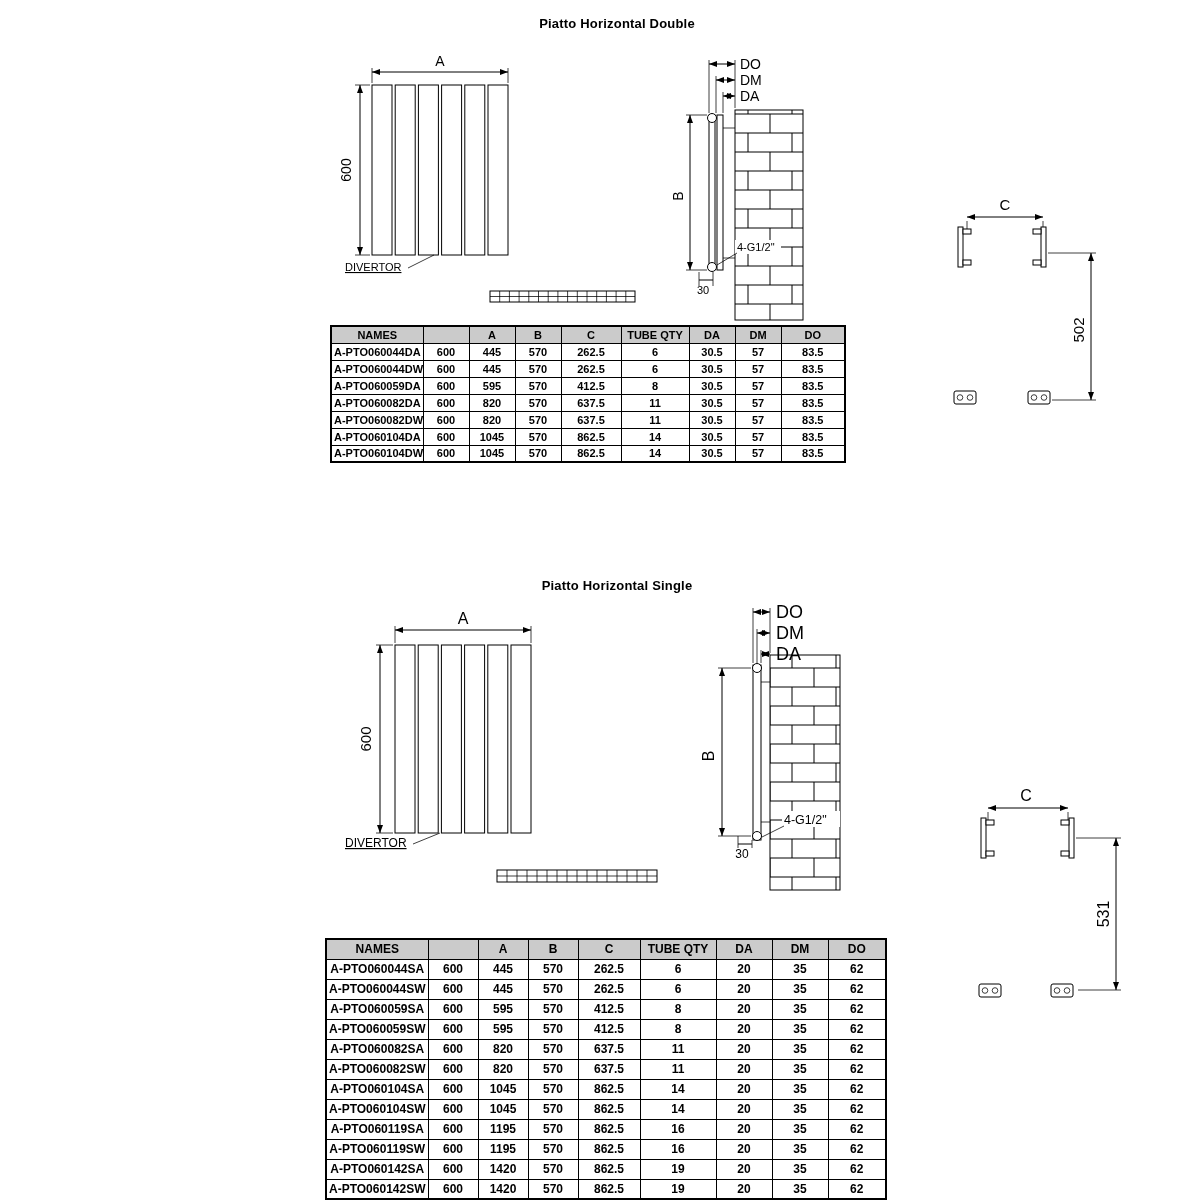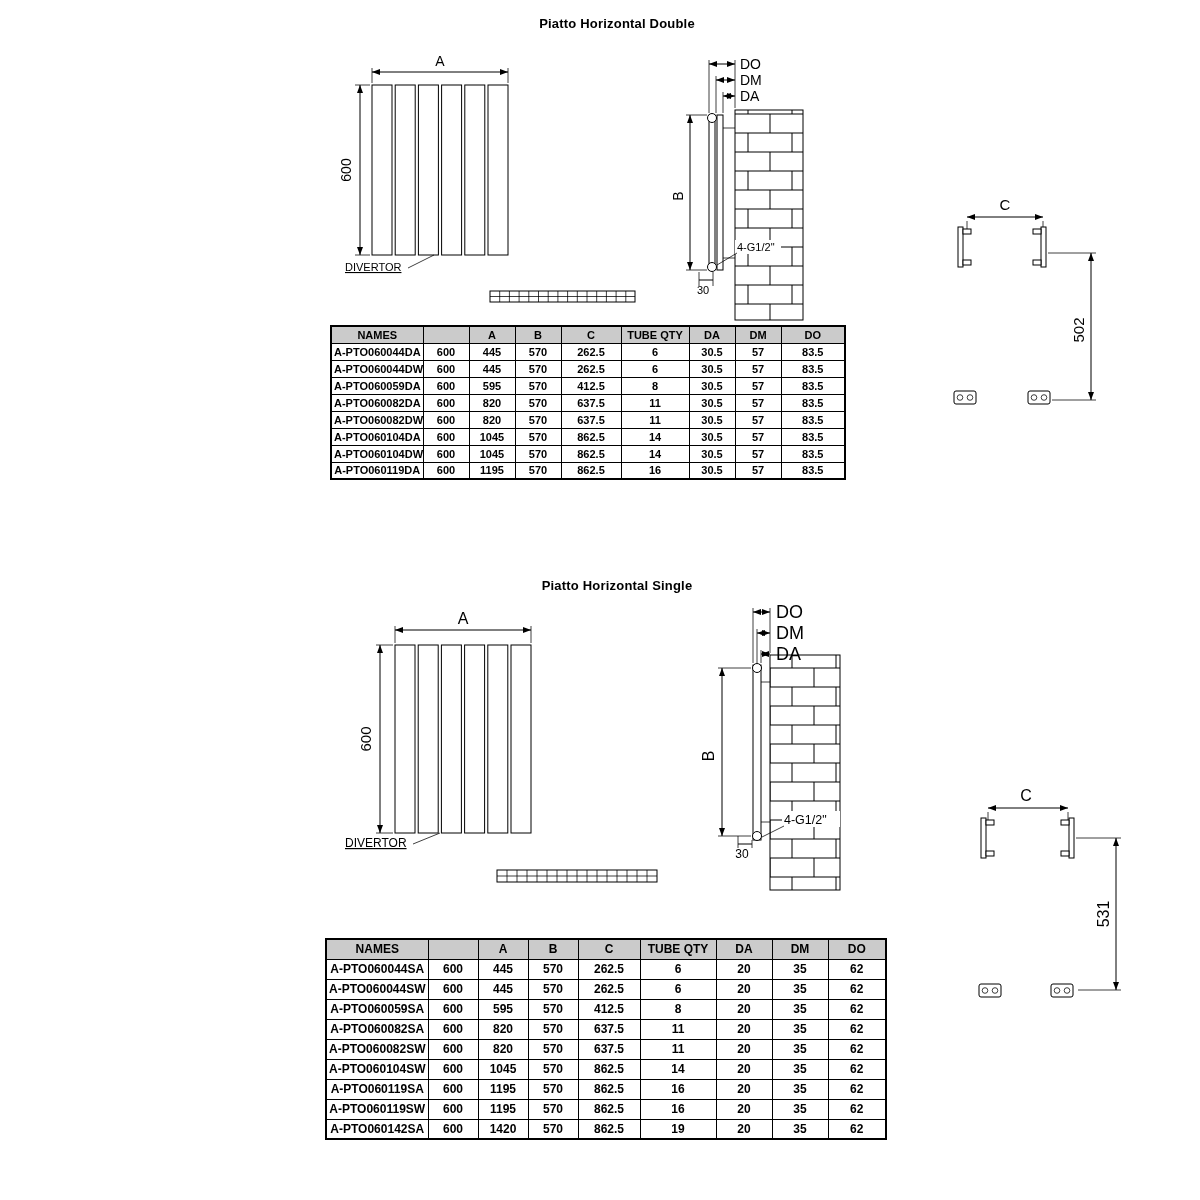--- a/index.html
+++ b/index.html
@@ -256,31 +256,20 @@
     <td>A-PTO060104DW</td>
     <td>600</td>
     <td>1045</td>
     <td>570</td>
     <td>862.5</td>
     <td>14</td>
     <td>30.5</td>
     <td>57</td>
     <td>83.5</td>
   </tr>
-        <tr>
-    <td>A-PTO060119DA</td>
-    <td>600</td>
-    <td>1195</td>
-    <td>570</td>
-    <td>862.5</td>
-    <td>16</td>
-    <td>30.5</td>
-    <td>57</td>
-    <td>83.5</td>
-  </tr>
       </tbody>
   </table>
 
   <h1 class="sec-title" id="title-single">Piatto Horizontal Single</h1>
 
   <svg class="drawing" id="svg-single" width="1200" height="430" viewBox="0 0 1200 430">
 
     <g>
       <g>
         <rect class="fillw" x="395" y="53" width="20" height="188"></rect>
@@ -443,20 +432,31 @@
     <td>600</td>
     <td>595</td>
     <td>570</td>
     <td>412.5</td>
     <td>8</td>
     <td>20</td>
     <td>35</td>
     <td>62</td>
   </tr>
         <tr>
+    <td>A-PTO060059SW</td>
+    <td>600</td>
+    <td>595</td>
+    <td>570</td>
+    <td>412.5</td>
+    <td>8</td>
+    <td>20</td>
+    <td>35</td>
+    <td>62</td>
+  </tr>
+        <tr>
     <td>A-PTO060082SA</td>
     <td>600</td>
     <td>820</td>
     <td>570</td>
     <td>637.5</td>
     <td>11</td>
     <td>20</td>
     <td>35</td>
     <td>62</td>
   </tr>
@@ -465,20 +465,31 @@
     <td>600</td>
     <td>820</td>
     <td>570</td>
     <td>637.5</td>
     <td>11</td>
     <td>20</td>
     <td>35</td>
     <td>62</td>
   </tr>
         <tr>
+    <td>A-PTO060104SA</td>
+    <td>600</td>
+    <td>1045</td>
+    <td>570</td>
+    <td>862.5</td>
+    <td>14</td>
+    <td>20</td>
+    <td>35</td>
+    <td>62</td>
+  </tr>
+        <tr>
     <td>A-PTO060104SW</td>
     <td>600</td>
     <td>1045</td>
     <td>570</td>
     <td>862.5</td>
     <td>14</td>
     <td>20</td>
     <td>35</td>
     <td>62</td>
   </tr>
@@ -499,20 +510,31 @@
     <td>1195</td>
     <td>570</td>
     <td>862.5</td>
     <td>16</td>
     <td>20</td>
     <td>35</td>
     <td>62</td>
   </tr>
         <tr>
     <td>A-PTO060142SA</td>
+    <td>600</td>
+    <td>1420</td>
+    <td>570</td>
+    <td>862.5</td>
+    <td>19</td>
+    <td>20</td>
+    <td>35</td>
+    <td>62</td>
+  </tr>
+        <tr>
+    <td>A-PTO060142SW</td>
     <td>600</td>
     <td>1420</td>
     <td>570</td>
     <td>862.5</td>
     <td>19</td>
     <td>20</td>
     <td>35</td>
     <td>62</td>
   </tr>
       </tbody>

